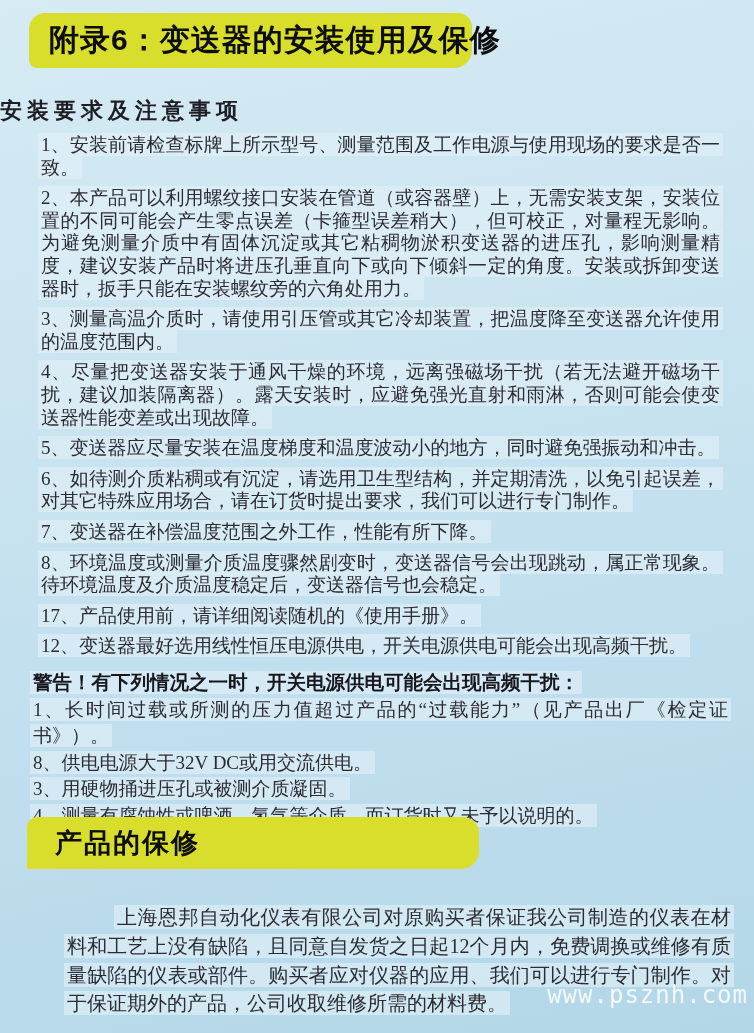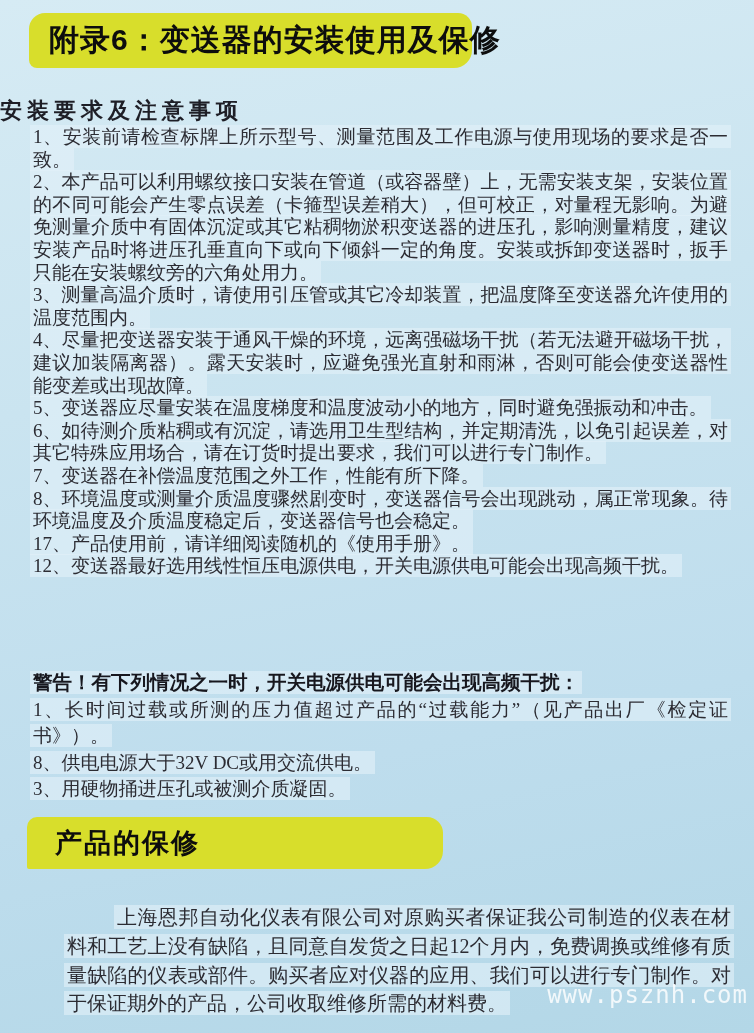--- a/index.html
+++ b/index.html
@@ -30,21 +30,21 @@
   .bar.title-bar .bar-text {
     font-family: "Liberation Sans", "DejaVu Sans", sans-serif;
     font-weight: bold;
     font-size: 30px;
     letter-spacing: 1px;
     color: #0d0d0d;
     white-space: nowrap;
   }
   .bar.warranty-bar {
     left: 27px; top: 817px;
-    width: 416px; height: 52px;
+    width: 452px; height: 52px;
     border-radius: 10px 16px 18px 2px;
     padding: 0 28px;
   }
   .bar.warranty-bar .bar-text {
     font-family: "Liberation Sans", "DejaVu Sans", sans-serif;
     font-weight: bold;
     font-size: 27px;
     letter-spacing: 2px;
     color: #0d0d0d;
     white-space: nowrap;
@@ -59,21 +59,21 @@
     color: #1e1e26;
   }
 
   .install-list {
     position: absolute;
     left: 30px; right: 23px; top: 126px;
     font-size: 19px;
     line-height: 22.6px;
     text-align: justify;
   }
-  .install-list .item { margin: 0; }
+  .install-list .item { margin: 8px; }
 
   .warning-block {
     position: absolute;
     left: 30px; right: 23px; top: 670px;
     font-size: 19px;
     line-height: 26.5px;
     text-align: justify;
   }
   .warning-block .warning-heading {
     font-weight: bold;
@@ -130,20 +130,21 @@
     <div class="item"><span class="hl">8、环境温度或测量介质温度骤然剧变时，变送器信号会出现跳动，属正常现象。待环境温度及介质温度稳定后，变送器信号也会稳定。</span></div>
     <div class="item"><span class="hl">17、产品使用前，请详细阅读随机的《使用手册》。</span></div>
     <div class="item"><span class="hl">12、变送器最好选用线性恒压电源供电，开关电源供电可能会出现高频干扰。</span></div>
   </div>
 
   <div class="warning-block">
     <div class="warning-heading"><span class="hl">警告！有下列情况之一时，开关电源供电可能会出现高频干扰：</span></div>
     <div class="item"><span class="hl">1、长时间过载或所测的压力值超过产品的“过载能力”（见产品出厂《检定证书》）。</span></div>
     <div class="item"><span class="hl">8、供电电源大于32V DC或用交流供电。</span></div>
     <div class="item"><span class="hl">3、用硬物捅进压孔或被测介质凝固。</span></div>
+    <div class="item"><span class="hl">4、测量有腐蚀性或啤酒、氢气等介质，而订货时又未予以说明的。</span></div>
   </div>
 
   <div class="bar warranty-bar">
     <span class="bar-text">产品的保修</span>
   </div>
 
   <div class="warranty-paragraph"><span class="hl">上海恩邦自动化仪表有限公司对原购买者保证我公司制造的仪表在材料和工艺上没有缺陷，且同意自发货之日起12个月内，免费调换或维修有质量缺陷的仪表或部件。购买者应对仪器的应用、我们可以进行专门制作。对于保证期外的产品，公司收取维修所需的材料费。</span></div>
 
   <div class="watermark">www.psznh.com</div>
 

